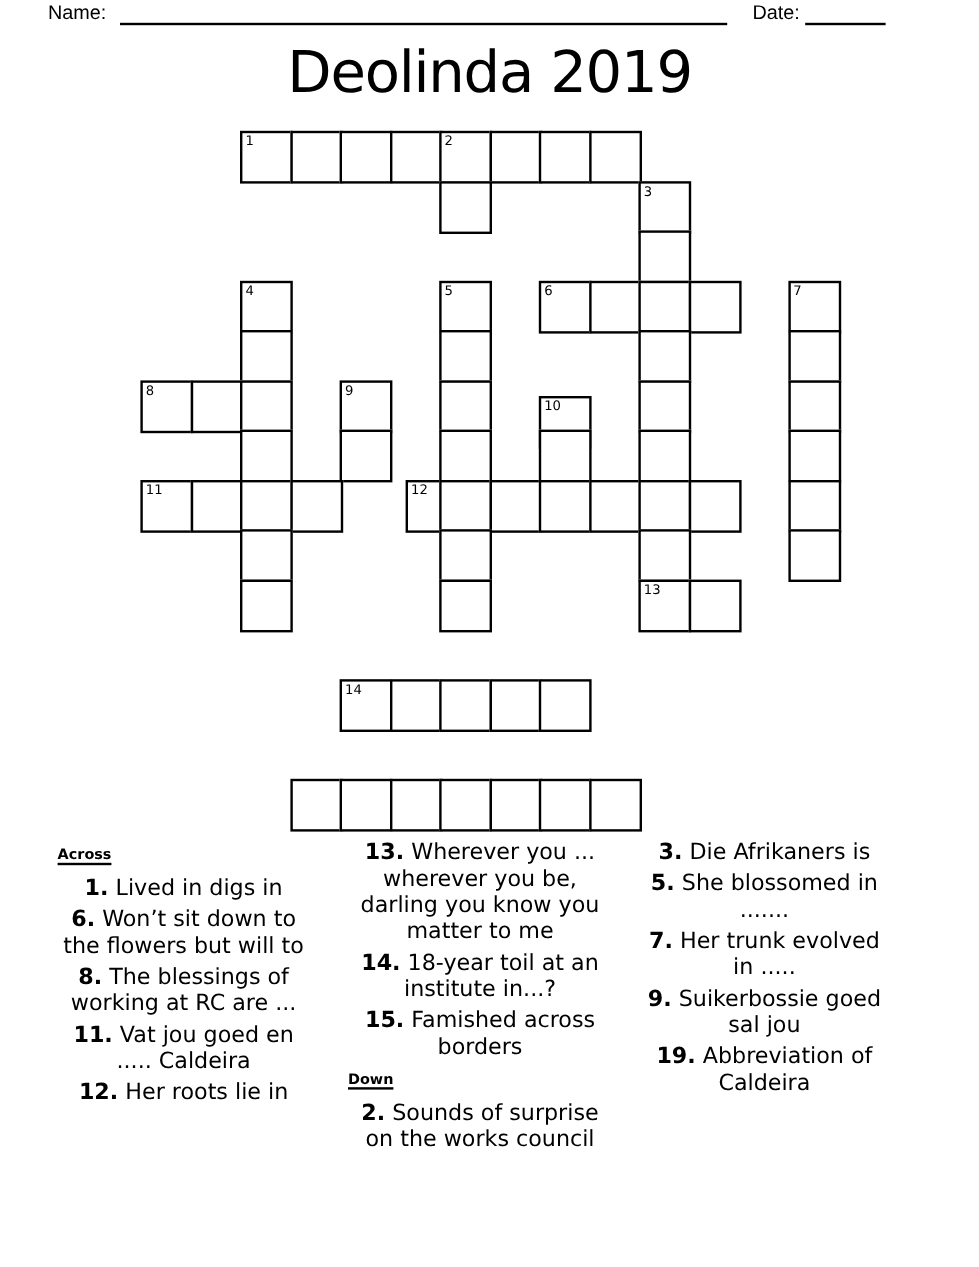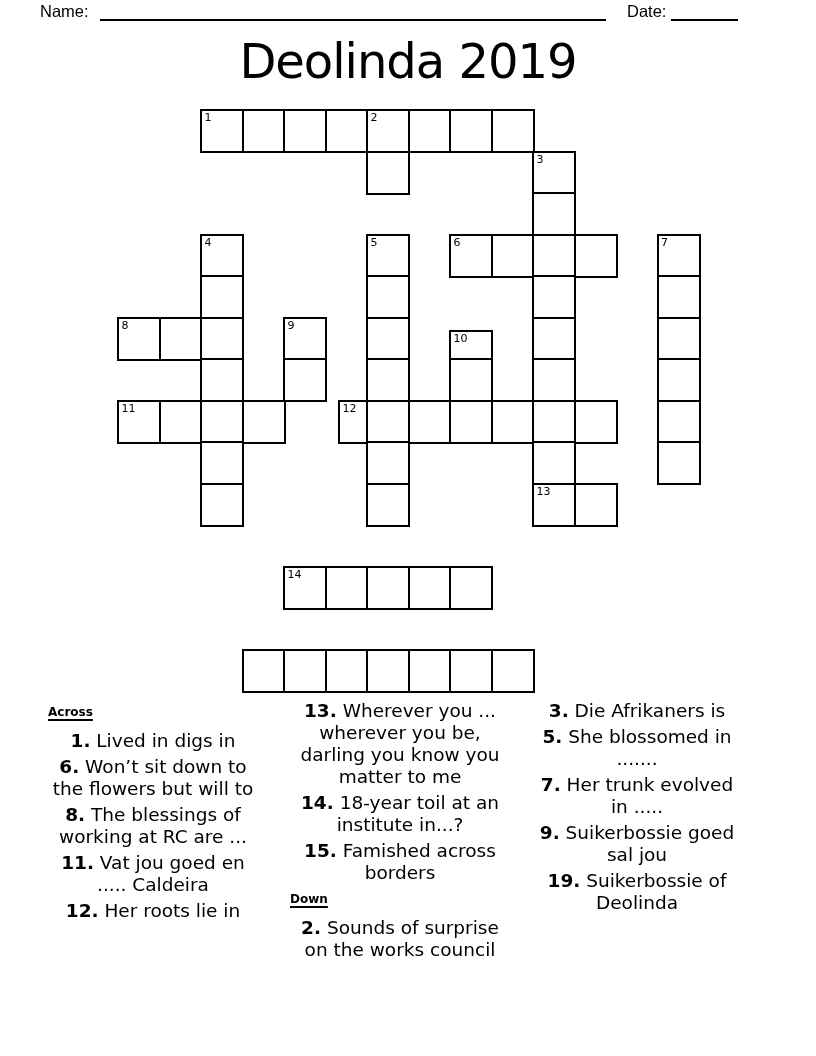--- a/index.html
+++ b/index.html
@@ -175,14 +175,14 @@
     <div class="clue"><span class="num">14.</span><span> 18-year toil at an institute in...?</span></div>
     <div class="clue"><span class="num">15.</span><span> Famished across borders</span></div>
     <div class="clue-heading">Down</div>
     <div class="clue"><span class="num">2.</span><span> Sounds of surprise on the works council</span></div>
   </div>
 <div class="cluecol" style="left:532px;width:210px">
     <div class="clue"><span class="num">3.</span><span> Die Afrikaners is</span></div>
     <div class="clue"><span class="num">5.</span><span> She blossomed in .......</span></div>
     <div class="clue"><span class="num">7.</span><span> Her trunk evolved in .....</span></div>
     <div class="clue"><span class="num">9.</span><span> Suikerbossie goed sal jou</span></div>
-    <div class="clue"><span class="num">19.</span><span> Suikerbossie of Deolinda</span></div>
+    <div class="clue"><span class="num">19.</span><span> Abbreviation of Caldeira</span></div>
   </div>
 
 </body></html>

